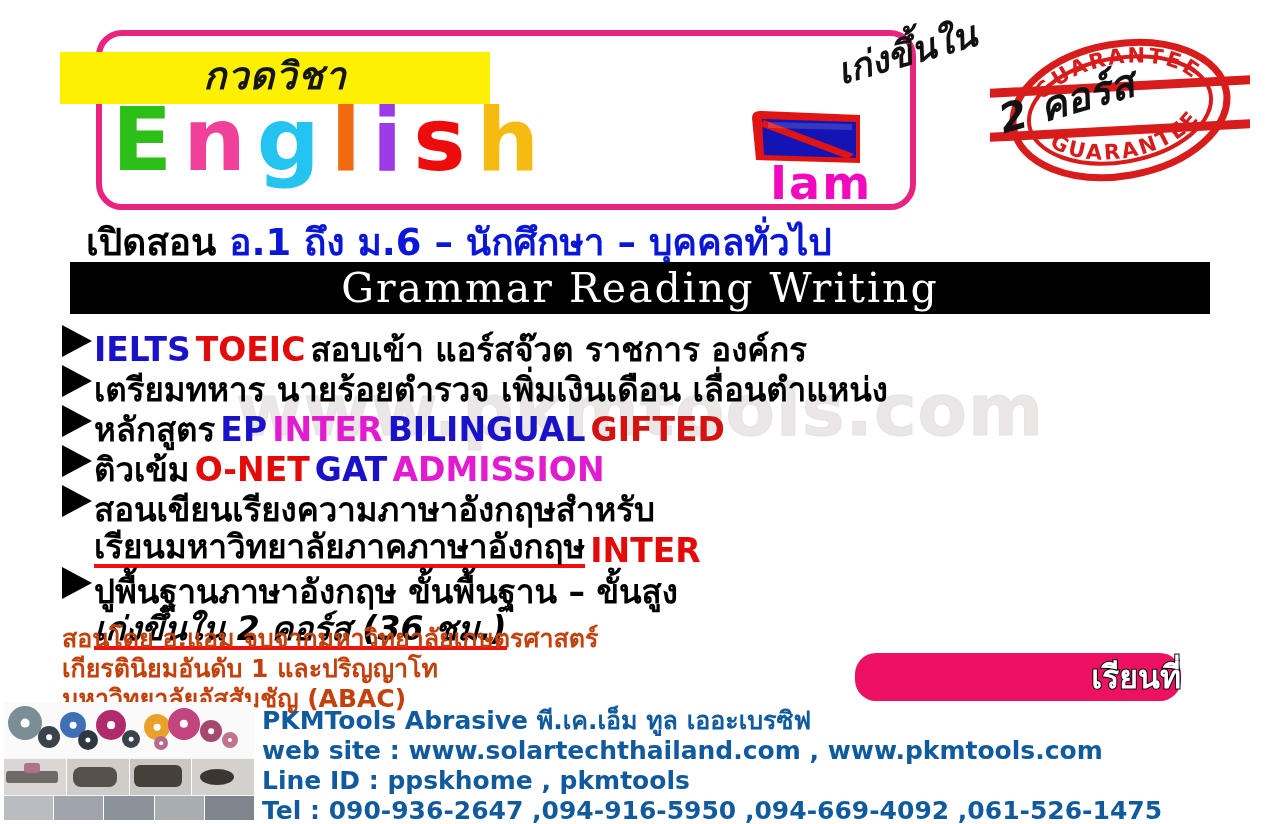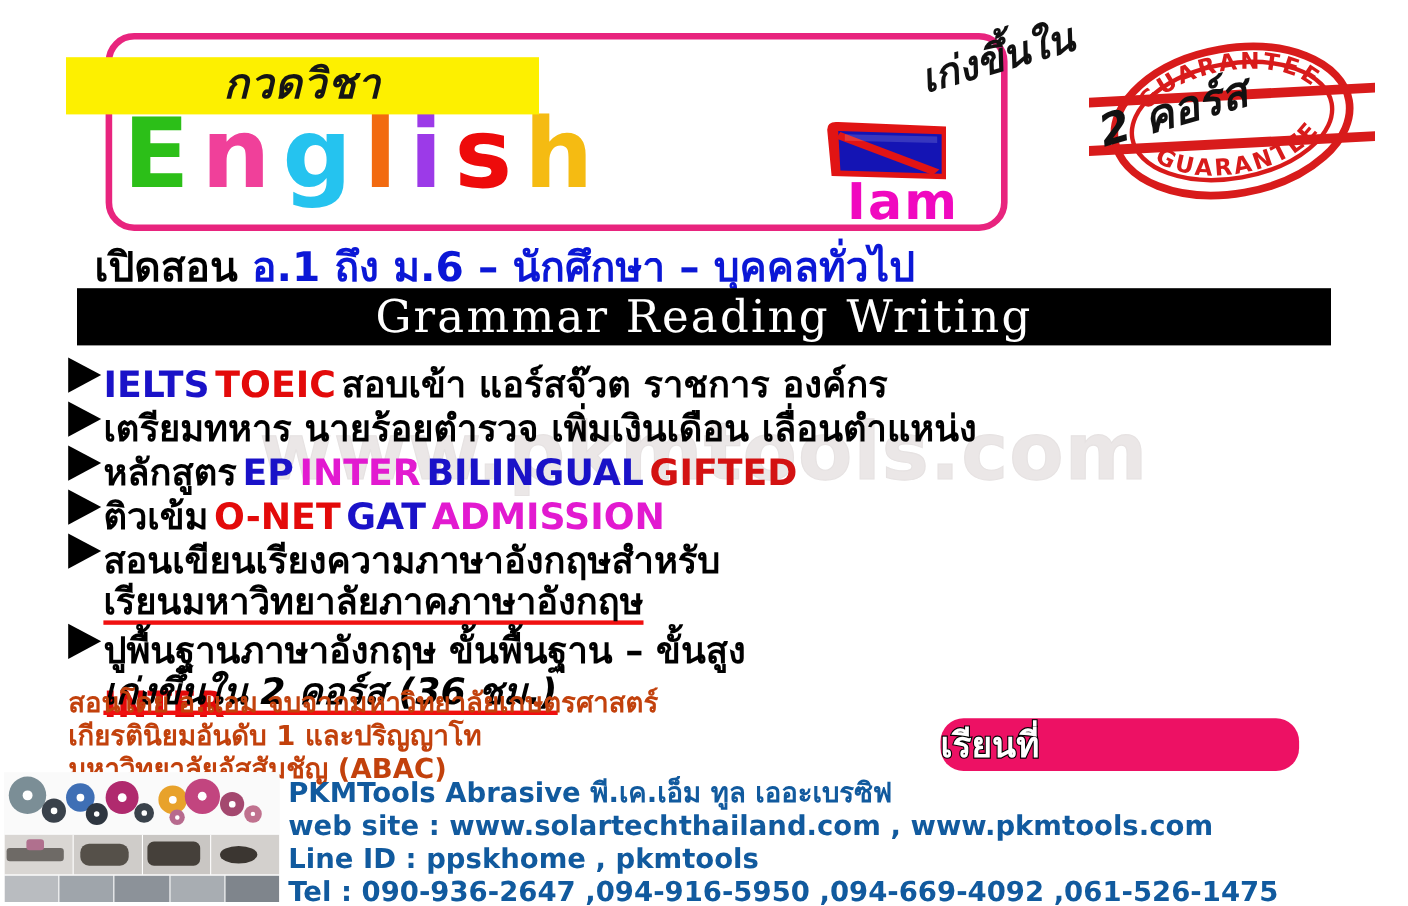--- a/index.html
+++ b/index.html
@@ -102,35 +102,35 @@
     width: 0; height: 0; flex: 0 0 auto;
     border-top: 16px solid transparent; border-bottom: 16px solid transparent;
     border-left: 30px solid #000; margin-top: 5px; margin-right: 2px;
   }
   .rowtext { font-family: "DejaVu Sans", sans-serif; font-size: 33px; font-weight: 700; margin-top: 10px; }
   .c-black  { color: #000; }
   .c-blue   { color: #1a12c8; }
   .c-red    { color: #e30a0a; }
   .c-mag    { color: #e21ad0; }
   .c-dred   { color: #d31212; }
-  .indent { padding-left: 32px; flex-direction: column; }
+  .indent { padding-left: 32px; }
   .u-red { border-bottom: 4px solid #f01010; display: inline-block; line-height: 34px; }
   .ital { font-style: italic; }
 
   
   .teacher {
     position: absolute; left: 62px; top: 624px; z-index: 3;
     font-family: "DejaVu Sans", sans-serif; font-size: 25px; font-weight: 700;
     color: #c2410c; line-height: 30px; white-space: nowrap;
   }
 
   
   .learnhere {
     position: absolute; left: 855px; top: 653px; width: 326px; height: 48px;
-    background: #ed1164; z-index: 4; display: flex; align-items: center; justify-content: flex-start; border-radius: 21px;
+    background: #ed1164; z-index: 4; display: flex; align-items: center; justify-content: flex-end; border-radius: 21px;
   }
   .learnhere span {
     font-family: "DejaVu Sans", sans-serif; font-size: 32px; font-weight: 700;
     color: #fff; -webkit-text-stroke: 2px #000; paint-order: stroke fill; line-height: 1;
   }
 
   
   .footer-photo {
     position: absolute; left: 4px; top: 702px; width: 250px; height: 118px;
     z-index: 4; background: #f4f4f4; overflow: hidden;

